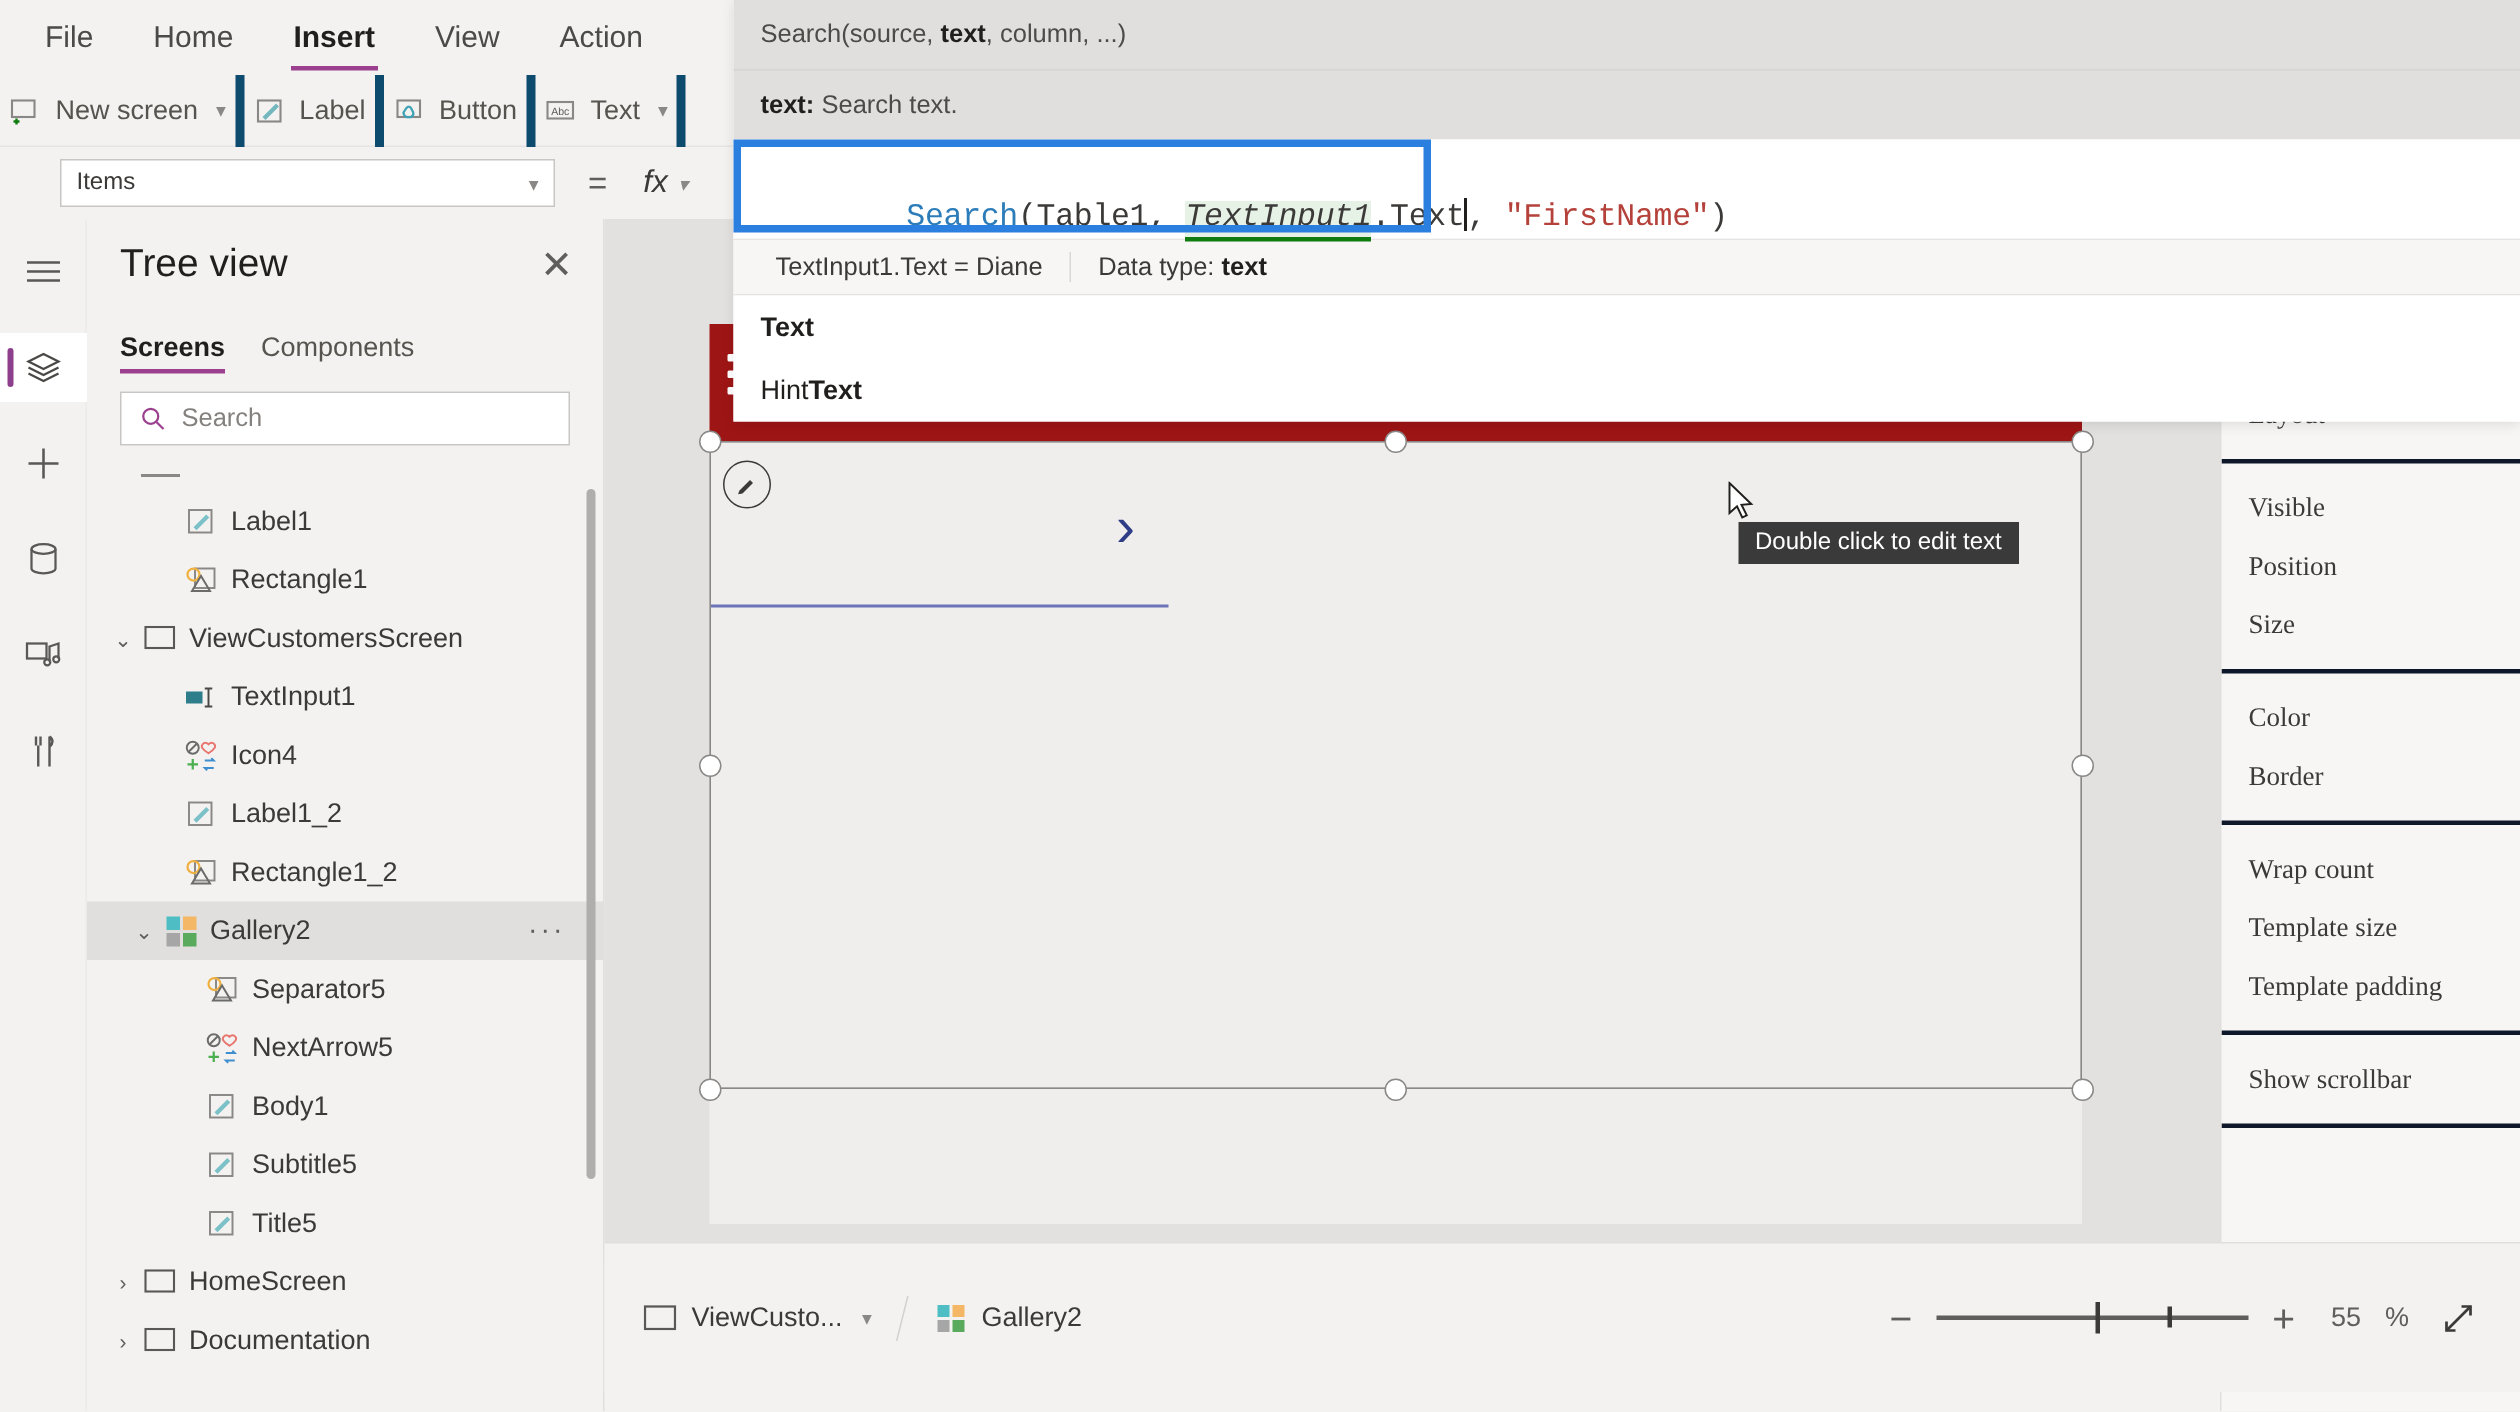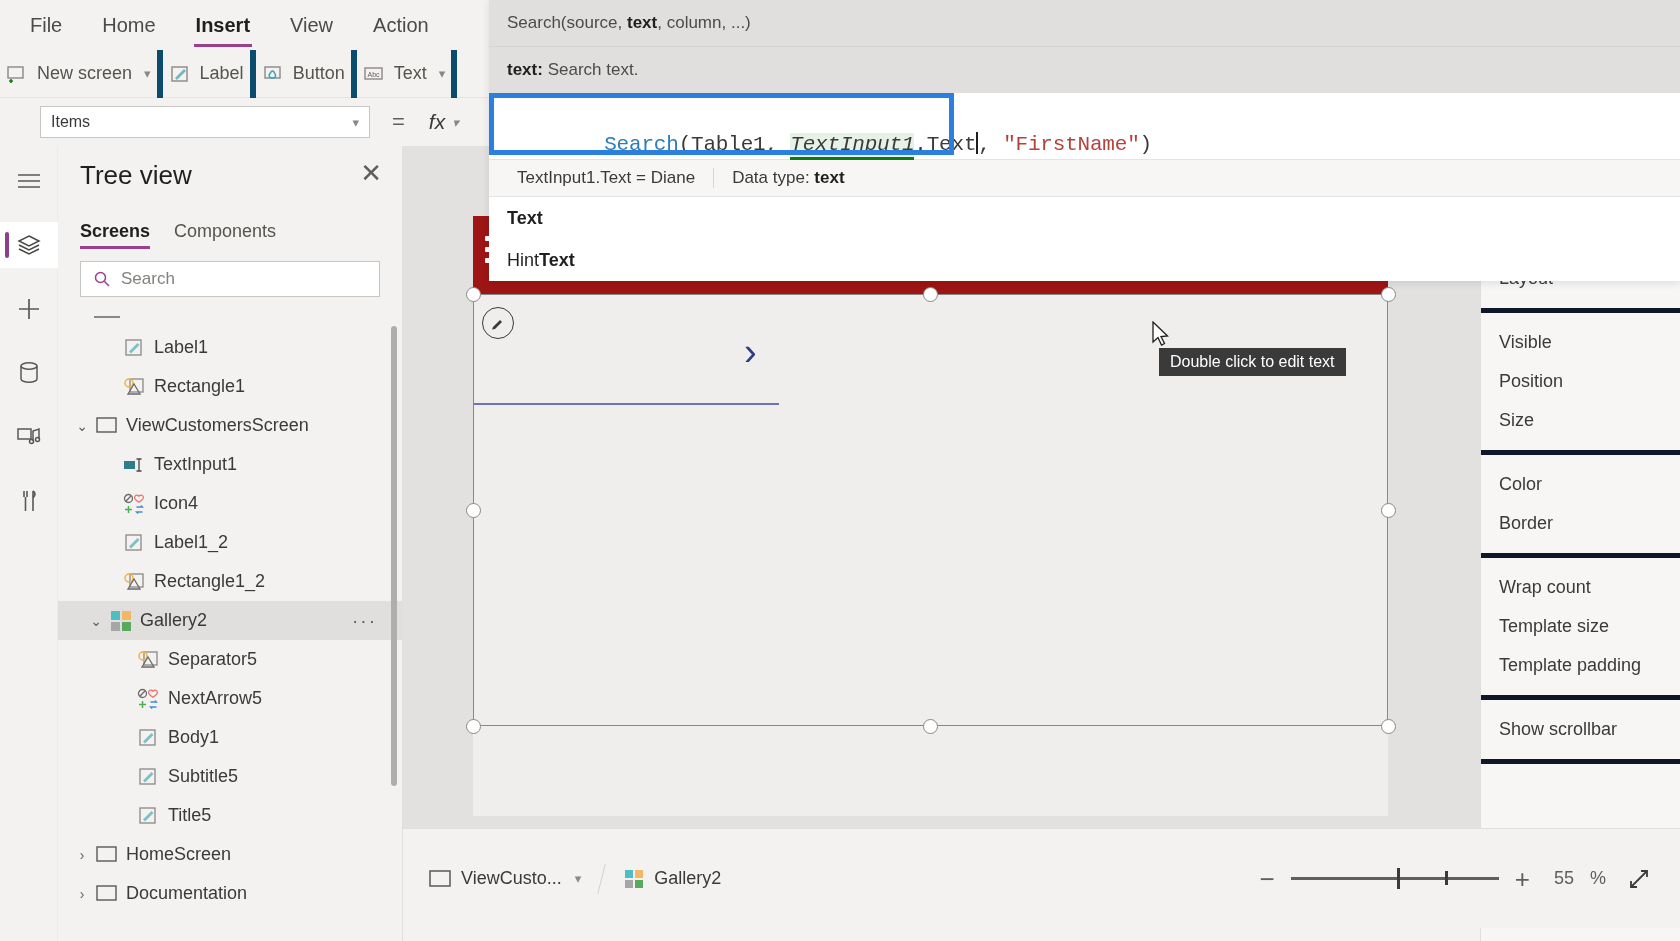--- a/index.html
+++ b/index.html
@@ -118,21 +118,21 @@
     content: ""; position: absolute; left: 5px; top: 10px; width: 4px; height: 26px;
     background: #8e3f8c; border-radius: 2px;
   }
 
   
   .tree {
     position: absolute; left: 58px; top: 146px; width: 345px; height: 795px;
     background: #f3f2f1; border-right: 1px solid #e1dfdd;
   }
   .tree-title {
-    display: flex; align-items: flex-start; padding: 14px 20px 4px 22px;
+    display: flex; align-items: center; padding: 14px 20px 4px 22px;
   }
   .tree-title .ttl { font-size: 26px; color: #201f1e; flex: 1; }
   .tree-title .x { font-size: 26px; color: #605e5c; cursor: pointer; line-height: 1; }
   .tree-tabs { display: flex; gap: 24px; padding: 10px 22px 0 22px; }
   .tree-tab { font-size: 18px; color: #57544f; padding-bottom: 7px; position: relative; cursor: pointer; margin-top: 16px; }
   .tree-tab.active { color: #201f1e; font-weight: bold; }
   .tree-tab.active::after {
     content: ""; position: absolute; left: 0; right: 0; bottom: 0; height: 3px; background: #9b3f8f;
   }
   .tree-search {
@@ -223,21 +223,21 @@
   .selbox {
     position: absolute; left: 0px; top: 78px; width: 915px; height: 432px;
     border: 1px solid #8a8886; pointer-events: none;
   }
 
   
   .rightpanel {
     position: absolute; left: 1480px; top: 146px; width: 200px; height: 795px;
     background: #f7f6f5; border-left: 1px solid #e1dfdd; overflow: hidden;
   }
-  .rp-group { border-bottom: 5px solid #0f172a; padding: 10px 0; }
+  .rp-group { border-bottom: 3px solid #0f172a; padding: 10px 0; font-family: Liberation Serif, serif; }
   .rp-row { height: 39px; display: flex; align-items: center; padding-left: 18px;
             font-size: 18px; color: #3b3a39; cursor: pointer; white-space: nowrap; }
 
   
   .statusbar {
     position: absolute; left: 403px; top: 828px; width: 1277px; height: 100px;
     background: #f3f2f1; border-top: 1px solid #e1dfdd;
     display: flex; align-items: center;
   }
   .sb-screen {

